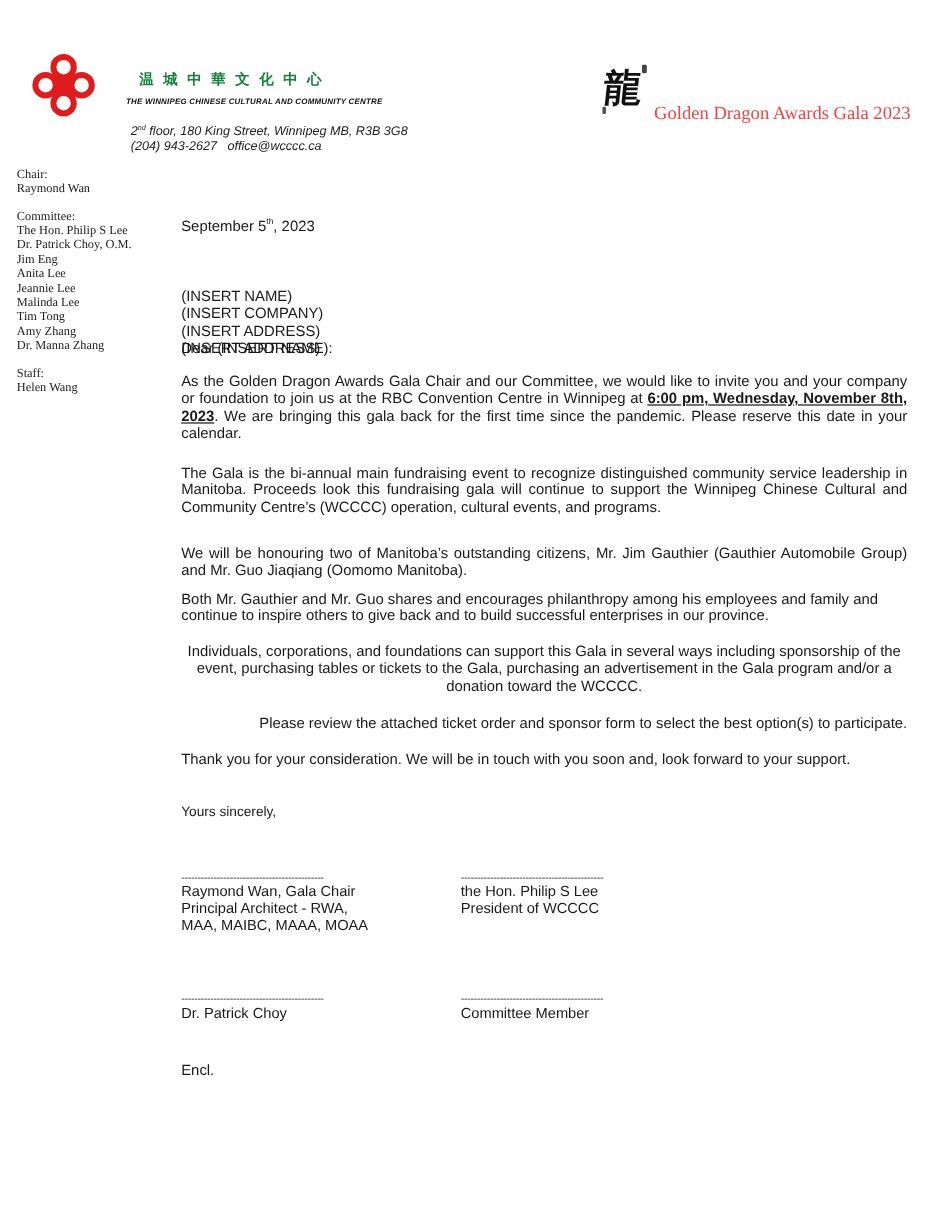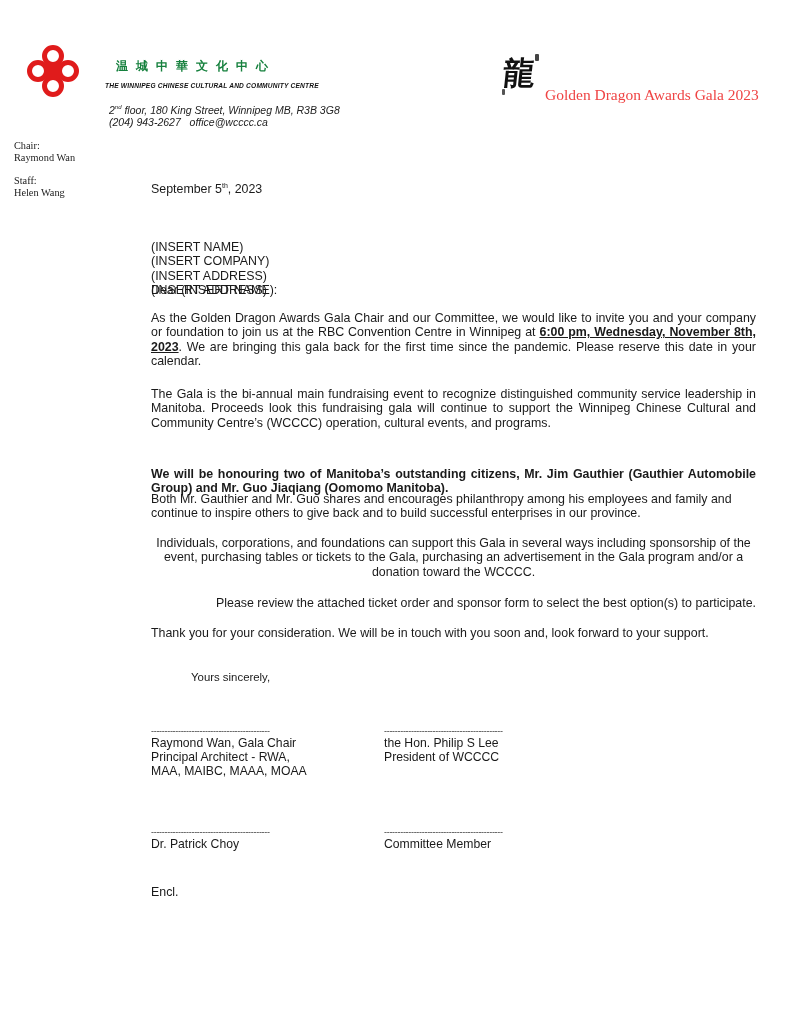--- a/index.html
+++ b/index.html
@@ -23,27 +23,27 @@
 
   
   .body-text { font-family:"Liberation Sans", sans-serif; font-size:12.4px; line-height:14.4px; color:#1a1a1a; }
   #date { left:151px; top:179px; }
   #date sup { font-size:7px; }
   #recipient { left:151px; top:209px;margin-top:31px; }
   #salutation { left:151px; top:283px; }
   .para { left:151px; width:605px; text-align:justify; }
   #p1 { top:311px; }
   #p2 { top:387px; }
-  #p3 { top:467px;font-weight:bold; }
+  #p3 { top:454px; }
   #p4 { top:492px; text-align:left; }
   #p5 { top:536px; text-align:center; }
   #p6 { top:596px; text-align:right; }
   #p7 { top:626px; text-align:left; }
   .bold-u { font-weight:bold; text-decoration:underline; }
-  #closing { left:151px; top:670px; font-size:11.4px;margin-left:40px; }
+  #closing { left:151px; top:670px; font-size:11.4px; }
 
   .sig { font-family:"Liberation Sans", sans-serif; font-size:12.2px; line-height:14.2px; color:#1a1a1a; }
   .sig .line { font-size:9px; line-height:10px; letter-spacing:-0.3px; color:#333; }
   #sig1 { left:151px; top:726px; }
   #sig2 { left:384px; top:726px; }
   #sig3 { left:151px; top:827px; }
   #sig4 { left:384px; top:827px; }
   #encl { left:151px; top:885px; }
 </style>
 </head>
@@ -69,20 +69,32 @@
 
 <div id="seal-top" class="abs"></div>
 <div id="seal-bottom" class="abs"></div>
 <div id="dragon-char" class="abs">龍</div>
 <div id="gala-title" class="abs">Golden Dragon Awards Gala 2023</div>
 
 <div id="sidebar" class="abs">
   <div class="grp">
     <div>Chair:</div>
     <div>Raymond Wan</div>
+  </div>
+  <div class="grp">
+    <div>Committee:</div>
+    <div>The Hon. Philip S Lee</div>
+    <div>Dr. Patrick Choy, O.M.</div>
+    <div>Jim Eng</div>
+    <div>Anita Lee</div>
+    <div>Jeannie Lee</div>
+    <div>Malinda Lee</div>
+    <div>Tim Tong</div>
+    <div>Amy Zhang</div>
+    <div>Dr. Manna Zhang</div>
   </div>
   <div class="grp">
     <div>Staff:</div>
     <div>Helen Wang</div>
   </div>
 </div>
 
 <div id="date" class="abs body-text"><span>September 5</span><sup>th</sup><span>, 2023</span></div>
 
 <div id="recipient" class="abs body-text">

